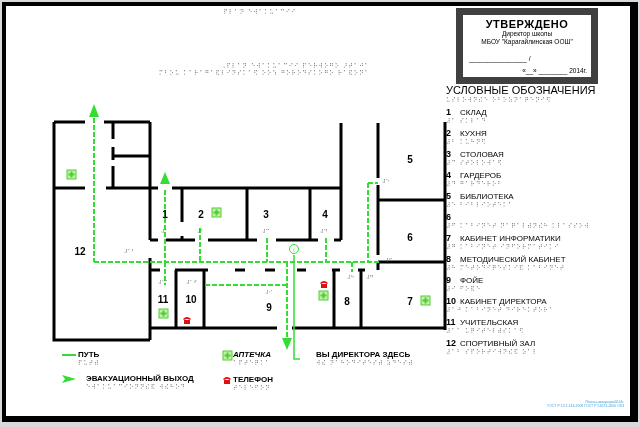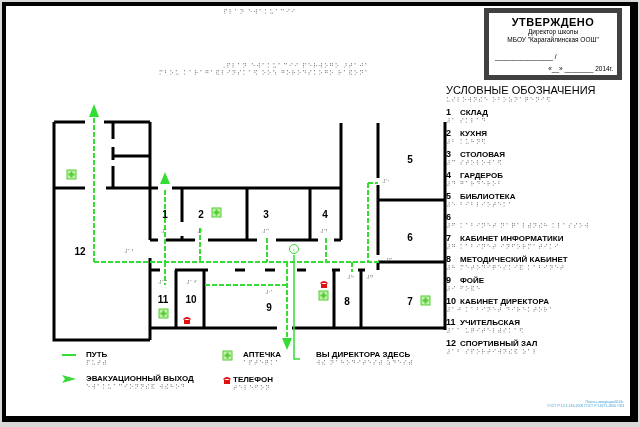--- a/index.html
+++ b/index.html
@@ -2,32 +2,32 @@
 <html><head>
 <meta charset="utf-8">
 <style>
   html, body { margin: 0; padding: 0; background: #d9d9d9; }
   body { width: 640px; height: 427px; overflow: hidden; position: relative; font-family: "Liberation Sans", sans-serif; }
   .frame { position: absolute; left: 2px; top: 2px; width: 636px; height: 420px; background: #000; }
   .sheet { position: absolute; left: 6px; top: 6px; width: 624px; height: 410px; background: #fff; }
   .title-wrap { position: absolute; left: 160px; top: 8px; width: 200px; text-align: center; }
   .h-title { font-weight: bold; font-size: 11px; letter-spacing: 0.3px; color: #000; }
   .braille { font-size: 6px; color: #555; letter-spacing: 1px; line-height: 7px; white-space: nowrap; font-family: "DejaVu Sans", sans-serif; }
-  .approved { position: absolute; left: 484px; top: 8px; width: 128px; height: 62px; border: 5px solid #404040; text-align: center; }
+  .approved { position: absolute; left: 456px; top: 8px; width: 128px; height: 62px; border: 7px solid #404040; text-align: center; }
   .approved .a-title { font-weight: bold; font-size: 11px; margin-top: 3px; letter-spacing: 0.5px; }
   .approved .a-line { font-size: 6.5px; line-height: 8px; }
   .approved .sign { position: absolute; left: 6px; top: 40px; width: 116px; font-size: 6.5px; text-align: left; }
   .approved .date { position: absolute; right: 4px; top: 52px; font-size: 6.5px; }
   .sub-braille { position: absolute; left: 110px; top: 62px; width: 260px; text-align: right; }
   .legend { position: absolute; left: 446px; top: 84px; width: 180px; }
   .legend .l-head { font-weight: normal; font-size: 11px; }
   .legend .item { margin-top: 4px; }
   .legend .item .row { display: flex; align-items: baseline; }
   .legend .num { font-weight: bold; font-size: 9px; width: 14px; display: inline-block; }
-  .legend .name { font-weight: bold; font-size: 8px; }
+  .legend .name { font-weight: normal; font-size: 8px; }
   .legend .braille { margin-left: 0; }
   .plan { position: absolute; left: 0; top: 0; }
   .key { position: absolute; display: flex; align-items: flex-start; }
   .key .k-label { font-weight: bold; font-size: 8px; }
   .footer-note { position: absolute; left: 540px; top: 400px; width: 84px; text-align: right; color: #3aa0d8; font-size: 3.5px; line-height: 4px; }
 </style>
 </head>
 <body>
 
 <div class="frame"></div>
@@ -282,41 +282,41 @@
         <span class="name">СПОРТИВНЫЙ ЗАЛ</span>
       </div>
     <div class="braille">⠼⠁⠃ ⠎⠏⠕⠗⠞⠊⠺⠝⠮⠯ ⠵⠁⠇</div>
   </div>
 </div>
 
 <div class="key" style="left:62px; top:350px;">
   <svg width="16" height="10">
       <line x1="0" y1="5" x2="14" y2="5" stroke="#33dd33" stroke-width="2"></line>
     </svg>
-  <div style="margin-left:8px;">
+  <div style="">
     <div class="k-label">ПУТЬ</div>
     <div class="braille">⠏⠥⠞⠾</div>
   </div>
 </div>
 <div class="key" style="left:62px; top:374px;">
   <svg width="16" height="10">
       <polygon points="0,1 14,5 0,9 3,5" fill="#33dd33"></polygon>
     </svg>
   <div style="margin-left:8px;">
     <div class="k-label">ЭВАКУАЦИОННЫЙ ВЫХОД</div>
     <div class="braille">⠑⠺⠁⠅⠥⠁⠉⠊⠕⠝⠝⠮⠯ ⠺⠮⠓⠕⠙</div>
   </div>
 </div>
 <div class="key" style="left:222px; top:350px;">
   <svg width="11" height="11">
       <rect x="1" y="1" width="9" height="9" fill="#bff2a8" stroke="#55cc33"></rect>
       <rect x="4.5" y="2.5" width="2" height="6" fill="#55cc33"></rect>
       <rect x="2.5" y="4.5" width="6" height="2" fill="#55cc33"></rect>
     </svg>
-  <div style="margin-left:10px;">
+  <div style="margin-left:0;font-style:italic;">
     <div class="k-label">АПТЕЧКА</div>
     <div class="braille">⠁⠏⠞⠑⠟⠅⠁</div>
   </div>
 </div>
 <div class="key" style="left:222px; top:375px;">
   <svg width="11" height="10">
       <path d="M1,4 Q5,0 9,4 L8,5 L6,4 L4,4 L2,5 Z" fill="#e01010"></path>
       <rect x="2" y="5" width="6" height="4" fill="#e01010"></rect>
     </svg>
   <div style="">

